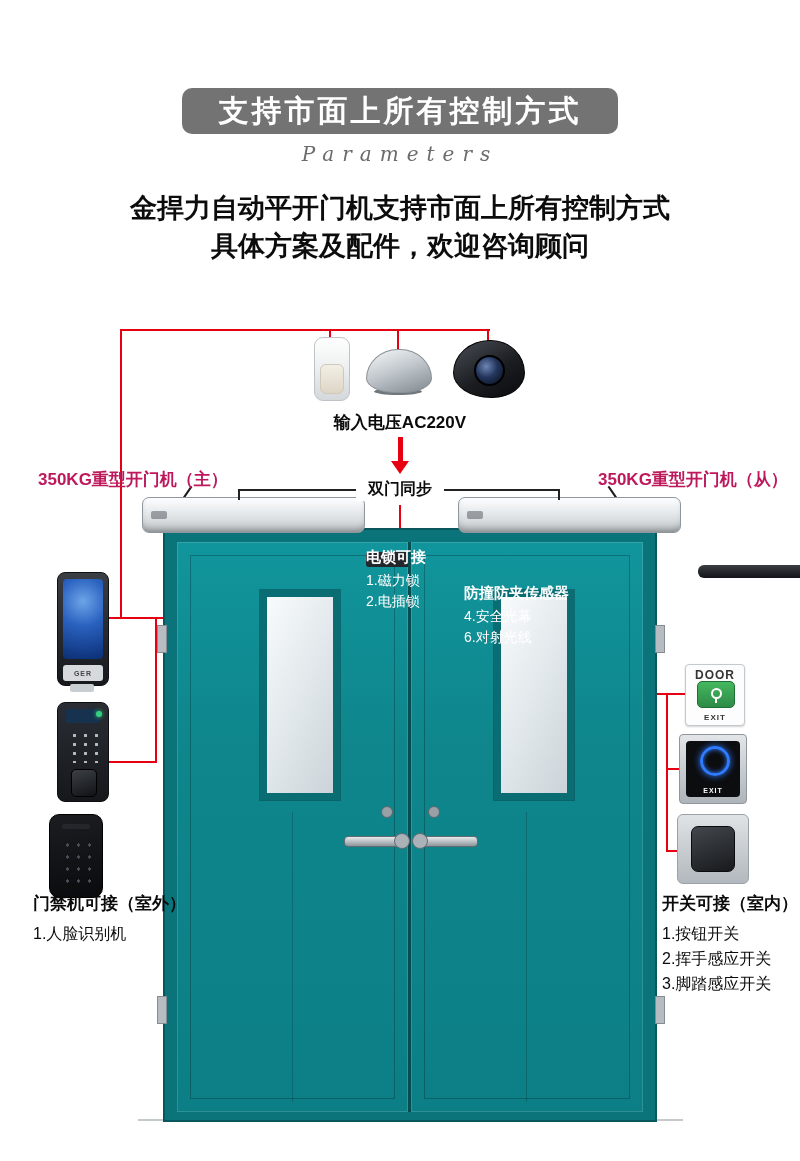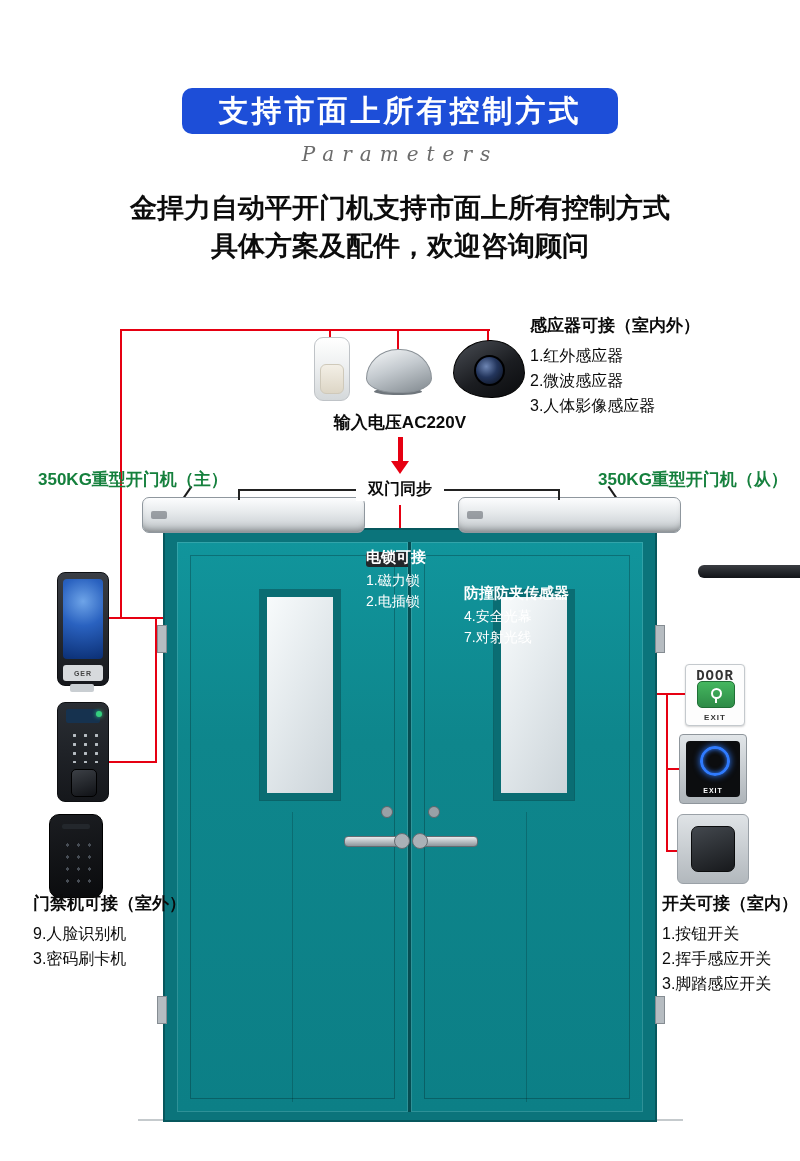--- a/index.html
+++ b/index.html
@@ -2,36 +2,36 @@
 <html><head>
 <meta charset="utf-8">
 <style>
   html,body{margin:0;padding:0;background:#ffffff;}
   body{font-family:"Liberation Sans","DejaVu Sans",sans-serif;}
   #page{position:relative;width:800px;height:1161px;margin:0 auto;background:#fff;overflow:hidden;}
   .rl{position:absolute;background:#e60012;z-index:1;}
   .ptr{position:absolute;background:#1a1a1a;z-index:3;}
 
   
-  .banner{position:absolute;left:182px;top:88px;width:436px;height:46px;background:#1d4ed8;border-radius:10px;
+  .banner{position:absolute;left:182px;top:88px;width:436px;height:46px;background:#737373;border-radius:10px;
           display:flex;align-items:center;justify-content:center;z-index:4;}
   .banner span{color:#fff;font-size:30px;font-weight:bold;letter-spacing:3px;}
   .script-word{position:absolute;left:0;top:142px;width:800px;text-align:center;
           font-family:"DejaVu Serif","Liberation Serif",serif;font-style:italic;font-size:20px;
           letter-spacing:8px;color:#6b6b6b;z-index:4;}
   .intro{position:absolute;left:0;width:800px;text-align:center;font-size:27px;font-weight:bold;color:#0c0c0c;z-index:4;}
 
   
   .tblock{position:absolute;z-index:5;color:#0b0b0b;}
   .tb-title{font-size:17px;font-weight:bold;margin-bottom:6px;}
   .tb-item{font-size:16px;line-height:25px;}
   .tblock.white{color:#ffffff;}
   .tblock.white .tb-title{font-size:15px;margin-bottom:3px;}
   .tblock.white .tb-item{font-size:14px;line-height:21px;}
-  .op-label{position:absolute;top:468px;font-size:17px;font-weight:bold;color:#15803d;z-index:5;}
+  .op-label{position:absolute;top:468px;font-size:17px;font-weight:bold;color:#be185d;z-index:5;}
 
   
   .pir{position:absolute;left:314px;top:337px;width:34px;height:62px;border-radius:9px;z-index:2;
        background:linear-gradient(180deg,#ffffff 0%,#eef0f1 45%,#d4d8da 100%);border:1px solid #bfc3c7;}
   .pir-lens{position:absolute;left:5px;top:26px;width:22px;height:28px;border-radius:6px;
        background:linear-gradient(180deg,#f3efe6,#ddd6c6);border:1px solid #cfc9ba;}
   .dome{position:absolute;left:366px;top:349px;width:64px;height:42px;z-index:2;
        border-radius:50% 50% 46% 46%/70% 70% 34% 34%;
        background:linear-gradient(160deg,#f6f8f9 0%,#c4cacf 45%,#81898f 100%);border:1px solid #8a9197;}
   .dome-base{position:absolute;left:374px;top:388px;width:48px;height:7px;border-radius:50%;background:#6f767c;z-index:1;}
@@ -98,21 +98,21 @@
        background:linear-gradient(160deg,#3c4046,#101216);}
   .card-body{width:52px;height:82px;border-radius:10px;border:1px solid #000;position:relative;
        background:linear-gradient(170deg,#1b1d21,#0a0b0d);}
   .card-slot{position:absolute;left:12px;top:9px;width:28px;height:5px;background:#23272c;border-radius:2px;}
   .card-keys{position:absolute;left:10px;top:22px;width:32px;height:46px;
        background-image:radial-gradient(circle,#474d55 1.6px,transparent 1.8px);background-size:11px 12px;background-position:2px 2px;}
 
   
   .exit-plate{width:58px;height:60px;background:#fdfdfd;border:1px solid #c4c9cd;border-radius:4px;position:relative;
        box-shadow:0 1px 2px rgba(0,0,0,.18);text-align:center;}
-  .exit-top{font-size:14px;font-weight:bold;color:#333;margin-top:3px;letter-spacing:1px;font-family:Liberation Mono, monospace;}
+  .exit-top{font-size:12px;font-weight:bold;color:#333;margin-top:3px;letter-spacing:1px;}
   .exit-btn{position:absolute;left:11px;top:16px;width:36px;height:25px;border-radius:5px;border:1px solid #1f6f35;
        background:linear-gradient(180deg,#45b75f,#2e8b47);}
   .key-ico{position:absolute;left:13px;top:6px;width:7px;height:7px;border:2px solid #fff;border-radius:50%;}
   .key-ico::after{content:"";position:absolute;left:2px;top:7px;width:2px;height:6px;background:#fff;}
   .exit-bottom{position:absolute;left:0;bottom:3px;width:100%;font-size:8px;font-weight:bold;color:#333;letter-spacing:1px;}
   .nt-plate{width:66px;height:68px;border-radius:4px;border:1px solid #8f969c;position:relative;
        background:linear-gradient(180deg,#e2e6e9,#aeb4b9);}
   .nt-black{position:absolute;left:6px;top:6px;right:6px;bottom:6px;background:#0c0d0f;border-radius:4px;}
   .nt-ring{position:absolute;left:14px;top:5px;width:24px;height:24px;border-radius:50%;border:3px solid #2f7bff;
        box-shadow:0 0 7px #2f7bff, inset 0 0 5px #2f7bff;}
@@ -150,26 +150,20 @@
 
   <div class="pir">
     <div class="pir-lens"></div>
   </div>
   <div class="dome-base"></div>
   <div class="dome"></div>
   <div class="cam">
     <div class="cam-lens"></div>
   </div>
 
-  <div class="tblock" style="left:530px;top:314px;">
-    <div class="tb-title">感应器可接（室内外）</div>
-    <div class="tb-item">1.红外感应器</div>
-    <div class="tb-item">2.微波感应器</div>
-    <div class="tb-item">3.人体影像感应器</div>
-  </div>
 
   <div class="pw-label">输入电压AC220V</div>
   <div class="arrow-stem"></div>
   <div class="arrow-head"></div>
 
   <div class="op-label" style="left:38px;">350KG重型开门机（主）</div>
   <div class="op-label" style="left:598px;text-align:center;">350KG重型开门机（从）</div>
   <div class="ptr" style="left:186px;top:485px;width:2px;height:16px;transform:rotate(35deg);"></div>
   <div class="ptr" style="left:612px;top:485px;width:2px;height:16px;transform:rotate(-35deg);"></div>
 
@@ -218,21 +212,21 @@
   <div class="mount" style="left:412px;top:833px;z-index:3;"></div>
 
   <div class="tblock white" style="left:366px;top:548px;">
     <div class="tb-title">电锁可接</div>
     <div class="tb-item">1.磁力锁</div>
     <div class="tb-item">2.电插锁</div>
   </div>
   <div class="tblock white" style="left:464px;top:584px;">
     <div class="tb-title">防撞防夹传感器</div>
     <div class="tb-item">4.安全光幕</div>
-    <div class="tb-item">7.对射光线</div>
+    <div class="tb-item">6.对射光线</div>
   </div>
 
   <div class="dev" style="left:57px;top:572px;">
     <div class="face-body">
       <div class="face-screen"></div>
       <div class="face-chin">GER</div>
     </div>
     <div class="face-base"></div>
   </div>
   <div class="dev" style="left:57px;top:702px;">
@@ -268,22 +262,21 @@
     </div>
   </div>
   <div class="dev" style="left:677px;top:814px;">
     <div class="foot-plate">
       <div class="foot-pad"></div>
     </div>
   </div>
 
   <div class="tblock" style="left:33px;top:892px;">
     <div class="tb-title">门禁机可接（室外）</div>
-    <div class="tb-item">9.人脸识别机</div>
-    <div class="tb-item">3.密码刷卡机</div>
+    <div class="tb-item">1.人脸识别机</div>
   </div>
   <div class="tblock" style="left:662px;top:892px;">
     <div class="tb-title">开关可接（室内）</div>
     <div class="tb-item">1.按钮开关</div>
     <div class="tb-item">2.挥手感应开关</div>
     <div class="tb-item">3.脚踏感应开关</div>
   </div>
 
 </div>
 

